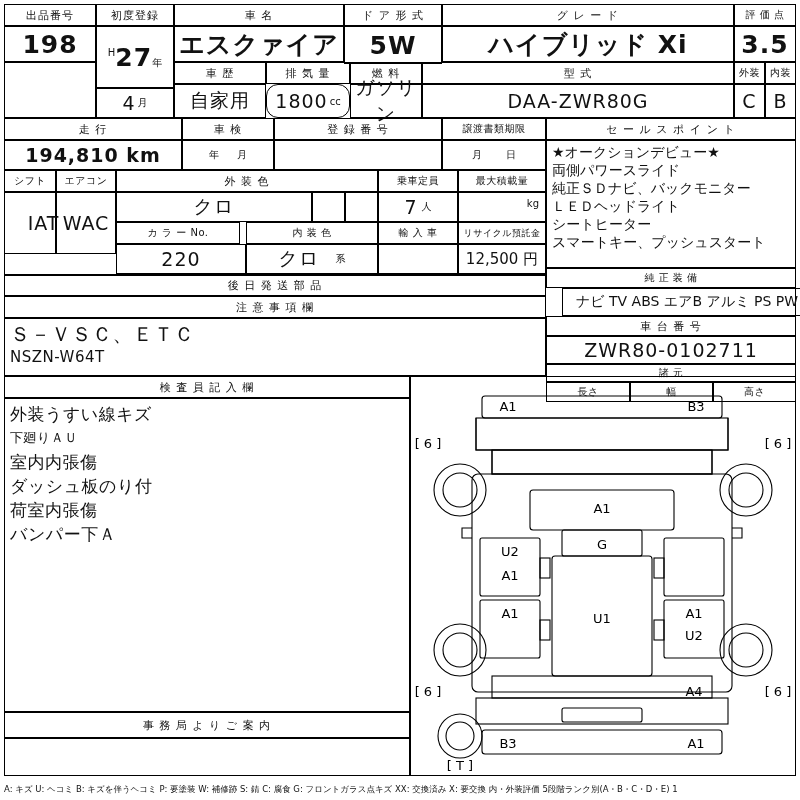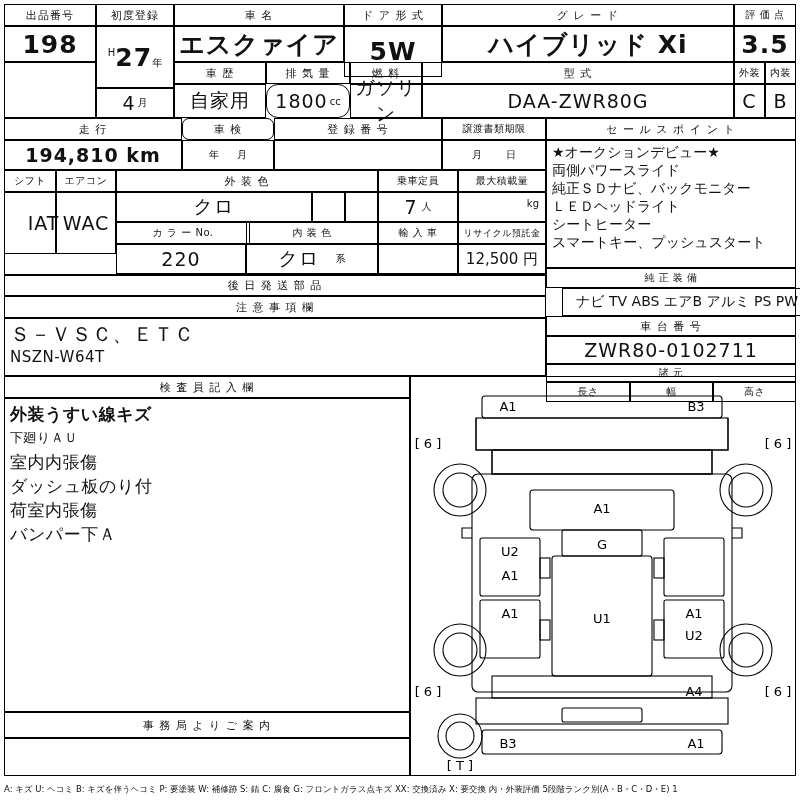--- a/index.html
+++ b/index.html
@@ -60,21 +60,21 @@
   <div class="bx" style="left:174px; top:4px; width:170px; height:22px;">
       <span class="lbl">車 名</span>
     </div>
   <div class="bx" style="left:174px; top:26px; width:170px; height:36px;">
       <span class="val-lg">エスクァイア</span>
     </div>
 
   <div class="bx" style="left:344px; top:4px; width:98px; height:22px;">
       <span class="lbl">ド ア 形 式</span>
     </div>
-  <div class="bx" style="left:344px; top:26px; width:98px; height:51px;">
+  <div class="bx" style="left:344px; top:26px; width:98px; height:38px;">
       <span class="val-lg">5W</span>
     </div>
 
   <div class="bx" style="left:442px; top:4px; width:292px; height:22px;">
       <span class="lbl">グ レ ー ド</span>
     </div>
   <div class="bx" style="left:442px; top:26px; width:292px; height:36px;">
       <span class="val-lg">ハイブリッド Xi</span>
     </div>
 
@@ -134,21 +134,21 @@
       <span class="val-md">B</span>
     </div>
 
   <div class="bx" style="left:4px; top:118px; width:178px; height:22px;">
       <span class="lbl">走 行</span>
     </div>
   <div class="bx" style="left:4px; top:140px; width:178px; height:30px;">
       <span class="val-md" style="font-weight:bold;">194,810 km</span>
     </div>
 
-  <div class="bx" style="left:182px; top:118px; width:92px; height:22px;border-radius:7px;">
+  <div class="bx" style="left:182px; top:118px; width:92px; height:22px;">
       <span class="lbl">車 検</span>
     </div>
   <div class="bx" style="left:182px; top:140px; width:92px; height:30px;">
     <span class="sub" style="padding-right:18px;">年</span>
     <span class="sub">月</span>
   </div>
 
   <div class="bx" style="left:274px; top:118px; width:168px; height:22px;">
       <span class="lbl">登 録 番 号</span>
     </div>
@@ -195,21 +195,21 @@
   </div>
 
   <div class="bx" style="left:458px; top:170px; width:88px; height:22px;">
       <span class="lbl-sm">最大積載量</span>
     </div>
   <div class="bx" style="left:458px; top:192px; width:88px; height:30px;">
     <span class="val"></span>
       <span class="sub" style="position:absolute; right:6px; bottom:12px;">kg</span>
   </div>
 
-  <div class="bx" style="left:116px; top:222px; width:134px; height:22px;">
+  <div class="bx" style="left:116px; top:222px; width:124px; height:22px;">
       <span class="lbl-sm">カ ラ ー No.</span>
     </div>
   <div class="bx" style="left:116px; top:244px; width:130px; height:30px;">
       <span class="val-md">220</span>
     </div>
 
   <div class="bx" style="left:246px; top:222px; width:132px; height:22px;">
       <span class="lbl-sm">内 装 色</span>
     </div>
   <div class="bx" style="left:246px; top:244px; width:132px; height:30px;">
@@ -278,21 +278,21 @@
       <span class="lbl-sm">幅</span>
     </div>
   <div class="bx" style="left:713px; top:382px; width:83px; height:20px;">
       <span class="lbl-sm">高さ</span>
     </div>
 
   <div class="bx" style="left:4px; top:376px; width:406px; height:22px;">
       <span class="lbl">検 査 員 記 入 欄</span>
     </div>
   <div class="bx" style="left:4px; top:398px; width:406px; height:314px; flex-direction:column; align-items:flex-start; justify-content:flex-start; padding:3px 0 0 5px;">
-    <div class="row-txt" style="font-size:17px; line-height:24px;font-weight:bold;">外装うすい線キズ</div>
+    <div class="row-txt" style="font-size:17px; line-height:24px;">外装うすい線キズ</div>
     <div class="row-txt" style="font-size:13px; line-height:24px;">下廻りＡＵ</div>
     <div class="row-txt" style="font-size:17px; line-height:24px;">室内内張傷</div>
     <div class="row-txt" style="font-size:17px; line-height:24px;">ダッシュ板のり付</div>
     <div class="row-txt" style="font-size:17px; line-height:24px;">荷室内張傷</div>
     <div class="row-txt" style="font-size:17px; line-height:24px;">バンパー下Ａ</div>
   </div>
 
   <div class="bx" style="left:4px; top:712px; width:406px; height:26px;">
       <span class="lbl">事 務 局 よ り ご 案 内</span>
     </div>

